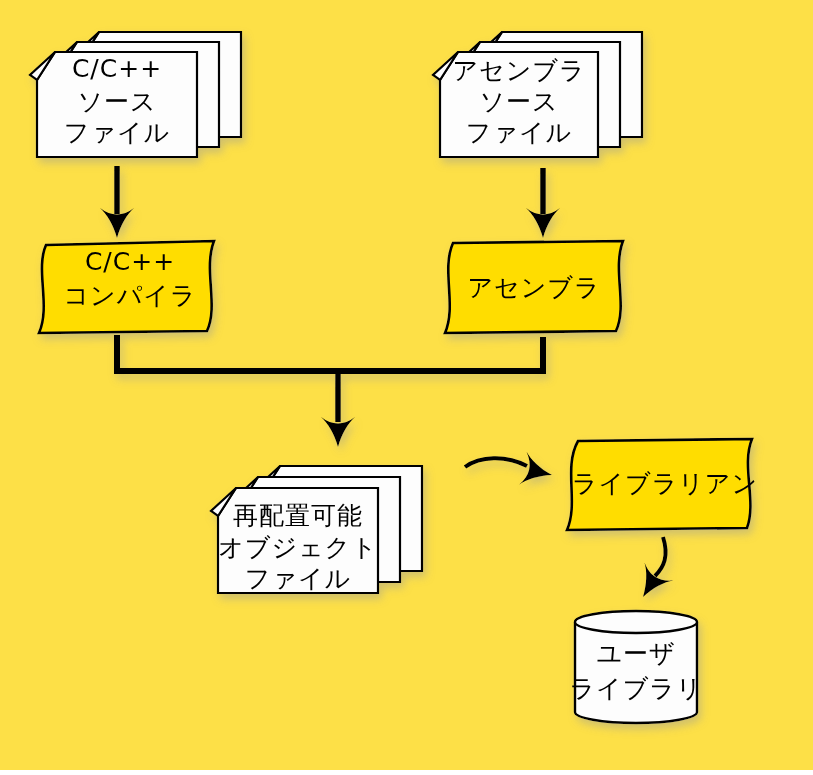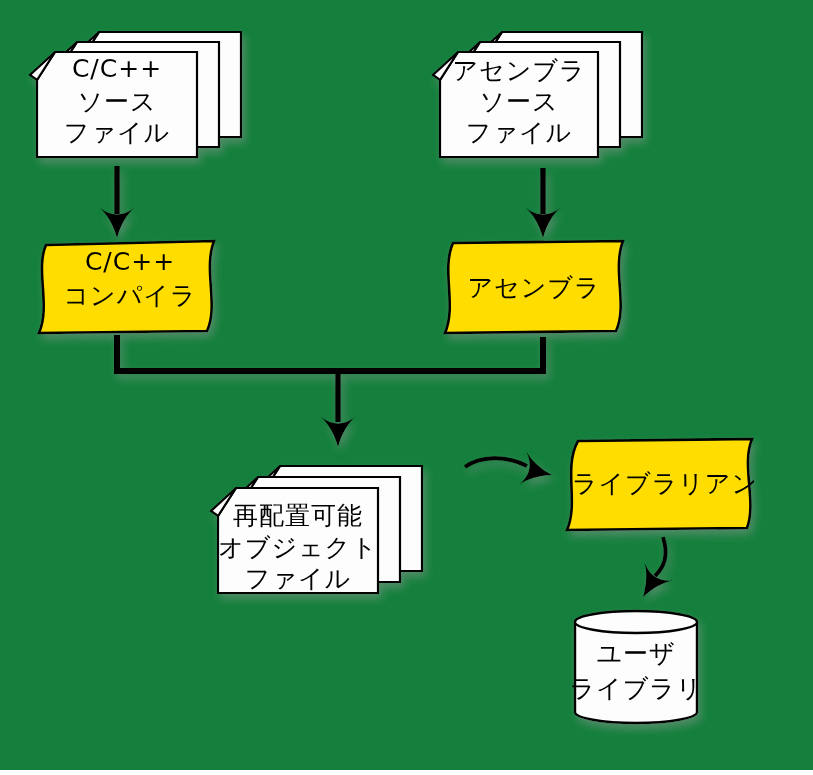--- a/index.html
+++ b/index.html
@@ -1,19 +1,19 @@
 <!DOCTYPE html>
 <html><head>
 <meta charset="utf-8">
 <style>
   html,body{margin:0;padding:0;background:#ffffff;}
   #canvas{
     position:relative;
     width:813px;height:770px;
-    background:#15803d;
+    background:#fde047;
     font-family:"DejaVu Sans","Liberation Sans",sans-serif;
     overflow:hidden;
   }
   svg{display:block}
   svg text{
     fill:#000000;
     font-size:25px;
     letter-spacing:1px;
     text-anchor:middle;
     font-family:"DejaVu Sans","Liberation Sans",sans-serif;

